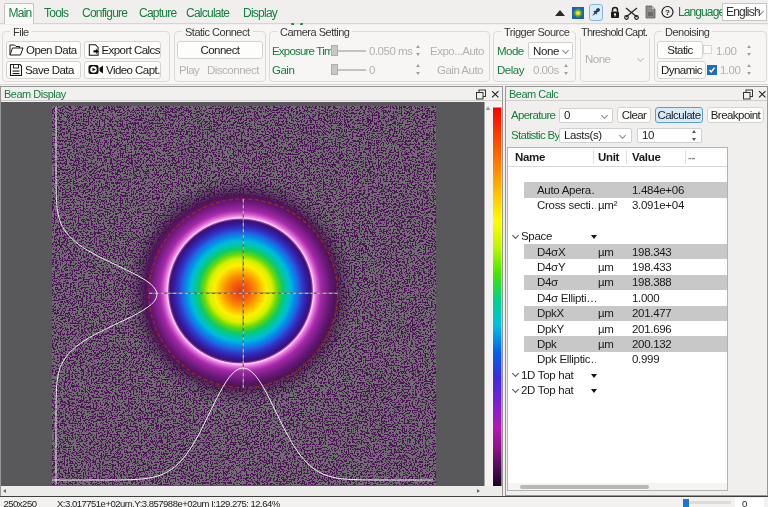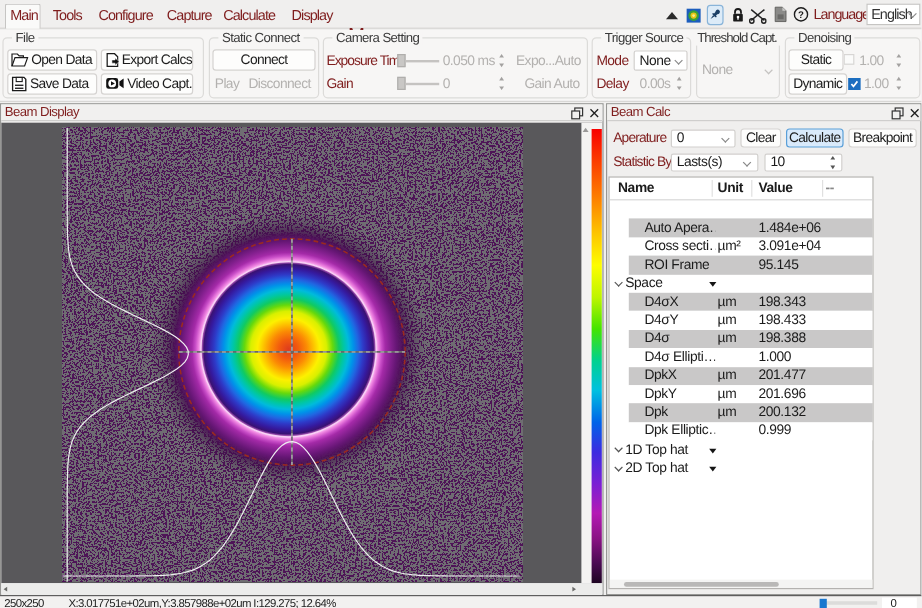--- a/index.html
+++ b/index.html
@@ -1,19 +1,19 @@
 <!DOCTYPE html>
 <html><head><meta charset="utf-8"><style>
 *{margin:0;padding:0;box-sizing:border-box}
 html,body{width:768px;height:507px;overflow:hidden;background:#f0efee;
  font-family:"Liberation Sans",sans-serif;color:#1b1b1b;position:relative}
 .abs{position:absolute}
 .btn{position:absolute;background:#fdfdfc;border:1px solid #d5d3d1;border-radius:3px;
  display:flex;align-items:center;justify-content:center;font-size:11.5px;letter-spacing:-0.55px;color:#1c1c1c;white-space:nowrap}
-.lbl{position:absolute;font-size:11.5px;letter-spacing:-0.5px;color:#7f1d1d;white-space:nowrap}
+.lbl{position:absolute;font-size:11.5px;letter-spacing:-0.5px;color:#15803d;white-space:nowrap}
 .dis{color:#b3b1af}
 .grp{position:absolute;border:1px solid #dcdbd9;border-radius:4px;top:31px;height:51px}
 .leg{position:absolute;top:-6px;left:7px;background:#f7f6f5;padding:0 3px;font-size:11px;letter-spacing:-0.5px;color:#3a3a3a;white-space:nowrap}
 .combo{position:absolute;background:#fff;border:1px solid #d2d0ce;border-radius:2px;font-size:11.5px;letter-spacing:-0.4px;
  display:flex;align-items:center;padding-left:4px;white-space:nowrap}
 .chev{position:absolute;width:5px;height:5px;border-right:1.3px solid #888;border-bottom:1.3px solid #888;transform:rotate(45deg)}
 .spin{position:absolute;width:8px}
 .spin i{position:absolute;left:0;width:0;height:0;border-left:2.8px solid transparent;border-right:2.8px solid transparent}
 .spin i.u{top:0;border-bottom:3.4px solid #a3a1a0}
 .spin i.d{bottom:0;border-top:3.4px solid #a3a1a0}
@@ -315,26 +315,20 @@
  <span class="tbt" style="left:29px;top:1.5px;position:absolute;width:58.5px;overflow:hidden">Auto Apera…</span>
  <span class="tbt" style="left:90px;top:1.5px;position:absolute"></span>
  <span class="tbt" style="left:124px;top:1.5px;position:absolute">1.484e+06</span>
     </div>
 <div class="trow" style="top:49.8px">
  <div class="abs" style="left:16px;top:0;width:243px;height:15.4px;background:#fff"></div>
  <span class="tbt" style="left:29px;top:1.5px;position:absolute;width:58.5px;overflow:hidden">Cross secti…</span>
  <span class="tbt" style="left:90px;top:1.5px;position:absolute">µm²</span>
  <span class="tbt" style="left:124px;top:1.5px;position:absolute">3.091e+04</span>
     </div>
-<div class="trow" style="top:65.2px">
- <div class="abs" style="left:16px;top:0;width:243px;height:15.4px;background:#c9c8c8"></div>
- <span class="tbt" style="left:29px;top:1.5px;position:absolute;width:58.5px;overflow:hidden">ROI Frame</span>
- <span class="tbt" style="left:90px;top:1.5px;position:absolute"></span>
- <span class="tbt" style="left:124px;top:1.5px;position:absolute">95.145</span>
-    </div>
 <div class="trow" style="top:80.60000000000001px">
  <i class="chev" style="left:5px;top:4px;border-color:#555"></i>
  <span class="tbt" style="left:13px;top:1.5px;position:absolute">Space</span>
  <i class="darr" style="left:83px;top:6.5px"></i>
     </div>
 <div class="trow" style="top:96.00000000000001px">
  <div class="abs" style="left:16px;top:0;width:243px;height:15.4px;background:#c9c8c8"></div>
  <span class="tbt" style="left:29px;top:1.5px;position:absolute;width:58.5px;overflow:hidden">D4σX</span>
  <span class="tbt" style="left:90px;top:1.5px;position:absolute">µm</span>
  <span class="tbt" style="left:124px;top:1.5px;position:absolute">198.343</span>

